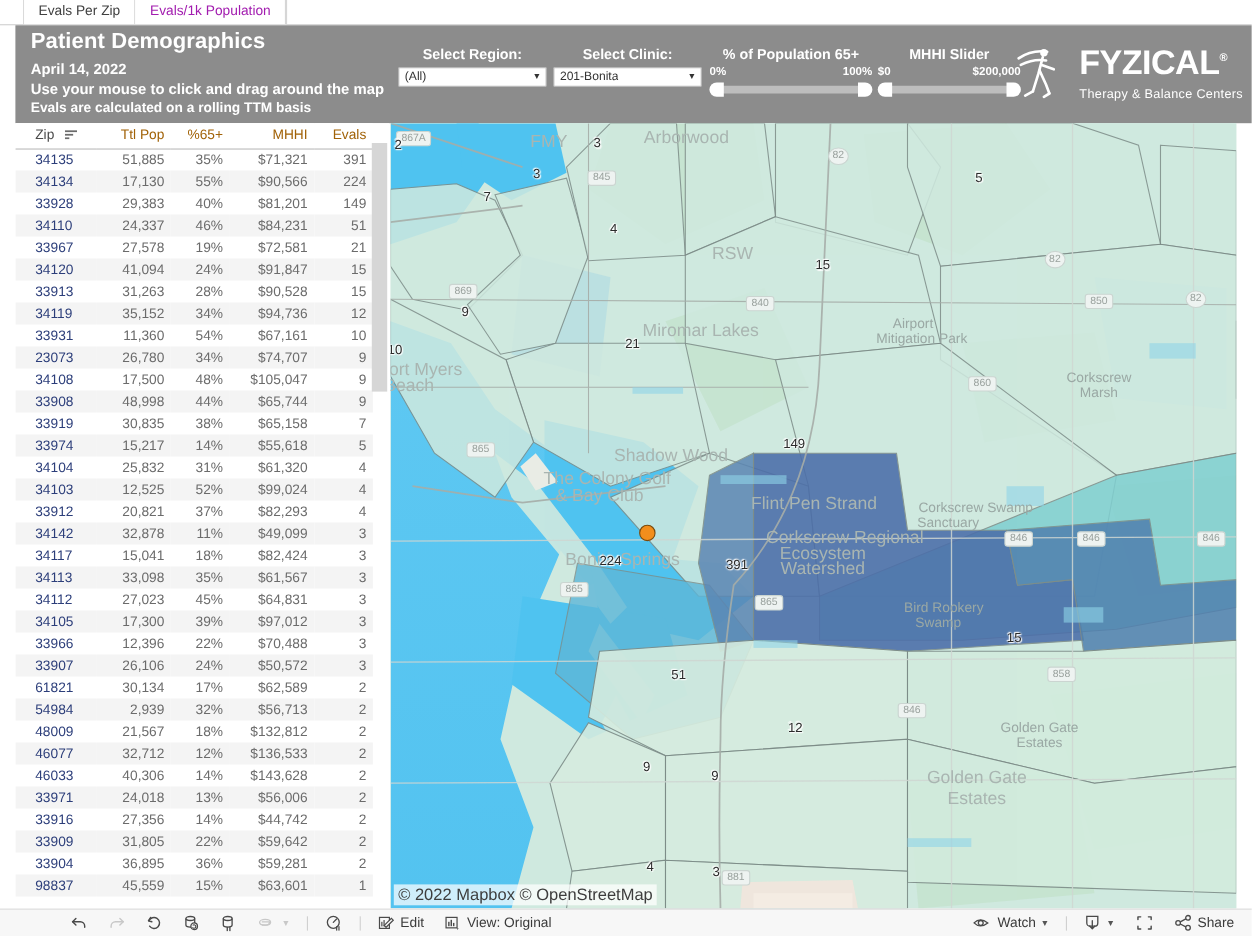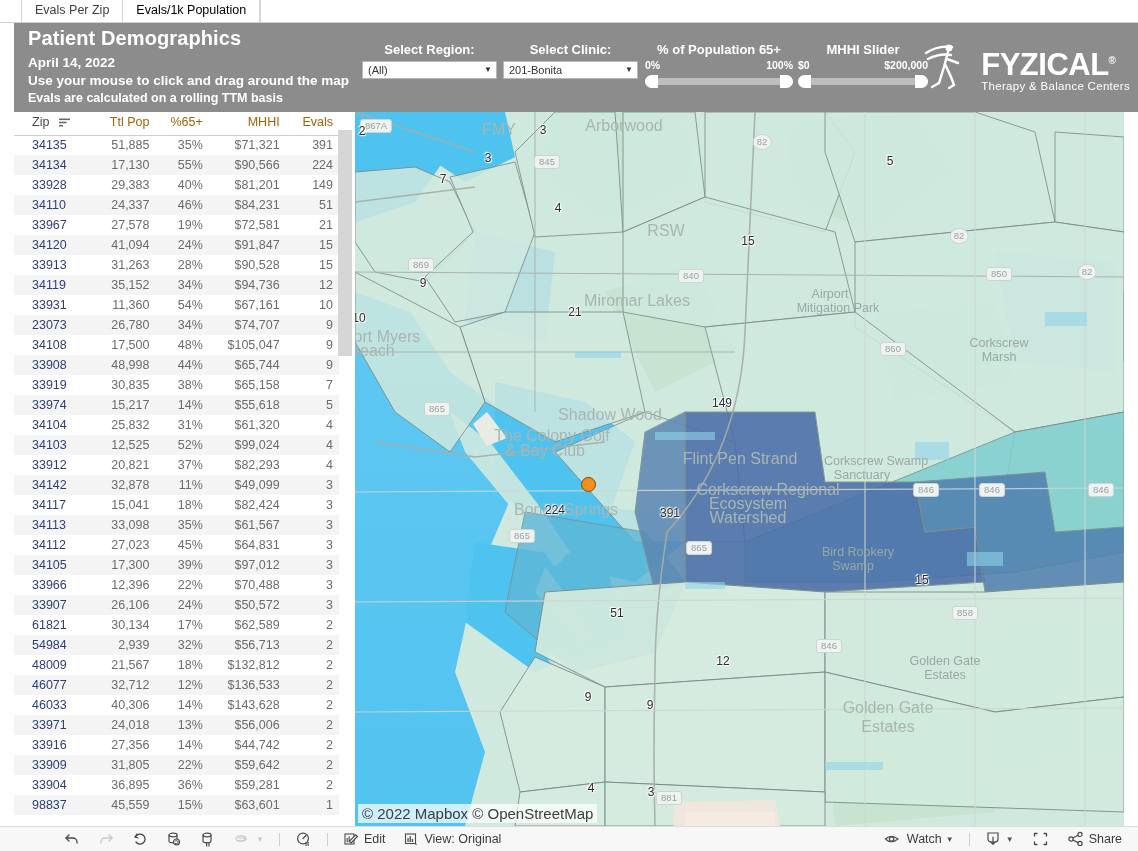--- a/index.html
+++ b/index.html
@@ -20,21 +20,21 @@
     display:flex; align-items:flex-end;
   }
   .tab-spacer { width:22px; height:22px; border-right:1px solid #d6d6d6; }
   .tab {
     height:23px; line-height:22px; padding:0 13px;
     font-size:12.5px; color:#4a4a4a; white-space:nowrap;
     border-right:1px solid #d6d6d6;
     background:#ffffff; cursor:pointer;
   }
   .tab.active { color:#404040; font-weight:400; }
-  .tab.inactive { color:#000000; }
+  .tab.inactive { color:#a21caf; }
   .tab-tail { flex:1; height:23px; border-right:1px solid #d6d6d6; max-width:1px;}
 
   
   .header {
     position:absolute; left:14px; top:23px; width:1124px; height:89px;
     background:#8c8c8c; color:#ffffff;
   }
   .hdr-title {
     position:absolute; left:14px; top:4px;
     font-size:20px; font-weight:bold; letter-spacing:.1px;
@@ -64,21 +64,21 @@
   .knob {
     position:absolute; top:-3px; width:13px; height:13px; background:#ffffff;
   }
   .knob.left  { left:0;  border-radius:7px 0 0 7px; }
   .knob.right { right:0; border-radius:0 7px 7px 0; }
 
   
   .logo { position:absolute; right:8px; top:14px; display:flex; align-items:flex-end; gap:7px; }
   .logo-word { font-size:31px; font-weight:bold; letter-spacing:-0.5px; color:#ffffff; line-height:.95; }
   .logo-word sup { font-size:10px; vertical-align:super; }
-  .logo-sub { font-size:11.5px; color:#ffffff; letter-spacing:.3px; text-align:right; line-height:1.1; margin-top:1px;}
+  .logo-sub { font-size:11.5px; color:#ffffff; letter-spacing:.3px; text-align:right; line-height:1.1; margin-top:9px;}
 
   
   .tablepane { position:absolute; left:14px; top:112px; width:340px; height:714px; background:#fff; overflow:hidden; }
   table.zt { border-collapse:collapse; width:325px; table-layout:fixed; font-size:12.5px; }
   table.zt th {
     font-weight:400; color:#a16207; font-size:12.5px;
     padding:3px 6px 5px 6px; text-align:right;
     border-bottom:1px solid #cfcfcf; background:#fff; height:22px;
   }
   table.zt th.zip-h { text-align:left; padding-left:18px; color:#4a4a4a; }
@@ -599,21 +599,21 @@
         <div class="placelabel" style="left: 475px; top: 182px; transform: translate(-50%, -50%);">Airport</div>
         <div class="placelabel" style="left: 483px; top: 196px; transform: translate(-50%, -50%);">Mitigation Park</div>
         <div class="placelabel" style="left: 644px; top: 231px; transform: translate(-50%, -50%);">Corkscrew</div>
         <div class="placelabel" style="left: 644px; top: 245px; transform: translate(-50%, -50%);">Marsh</div>
         <div class="placelabel big" style="left: 27px; top: 225px; transform: translate(-50%, -50%);">Fort Myers</div>
         <div class="placelabel big" style="left: 17px; top: 239px; transform: translate(-50%, -50%);">Beach</div>
         <div class="placelabel big" style="left: 255px; top: 303px; transform: translate(-50%, -50%);">Shadow Wood</div>
         <div class="placelabel big" style="left: 197px; top: 324px; transform: translate(-50%, -50%);">The Colony Golf</div>
         <div class="placelabel big" style="left: 190px; top: 339px; transform: translate(-50%, -50%);">&amp; Bay Club</div>
         <div class="placelabel big" style="left: 385px; top: 347px; transform: translate(-50%, -50%);">Flint Pen Strand</div>
-        <div class="placelabel" style="left: 521px; top: 349px; transform: translate(-50%, -50%);">Corkscrew Swamp</div>
+        <div class="placelabel" style="left: 532px; top: 349px; transform: translate(-50%, -50%);">Corkscrew Swamp</div>
         <div class="placelabel" style="left: 507px; top: 363px; transform: translate(-50%, -50%);">Sanctuary</div>
         <div class="placelabel big" style="left: 413px; top: 378px; transform: translate(-50%, -50%);">Corkscrew Regional</div>
         <div class="placelabel big" style="left: 393px; top: 392px; transform: translate(-50%, -50%);">Ecosystem</div>
         <div class="placelabel big" style="left: 393px; top: 406px; transform: translate(-50%, -50%);">Watershed</div>
         <div class="placelabel big" style="left: 211px; top: 398px; transform: translate(-50%, -50%);">Bonita Springs</div>
         <div class="placelabel" style="left: 503px; top: 440px; transform: translate(-50%, -50%);">Bird Rookery</div>
         <div class="placelabel" style="left: 498px; top: 454px; transform: translate(-50%, -50%);">Swamp</div>
         <div class="placelabel" style="left: 590px; top: 549px; transform: translate(-50%, -50%);">Golden Gate</div>
         <div class="placelabel" style="left: 590px; top: 563px; transform: translate(-50%, -50%);">Estates</div>
         <div class="placelabel big" style="left: 533px; top: 596px; transform: translate(-50%, -50%);">Golden Gate</div>

